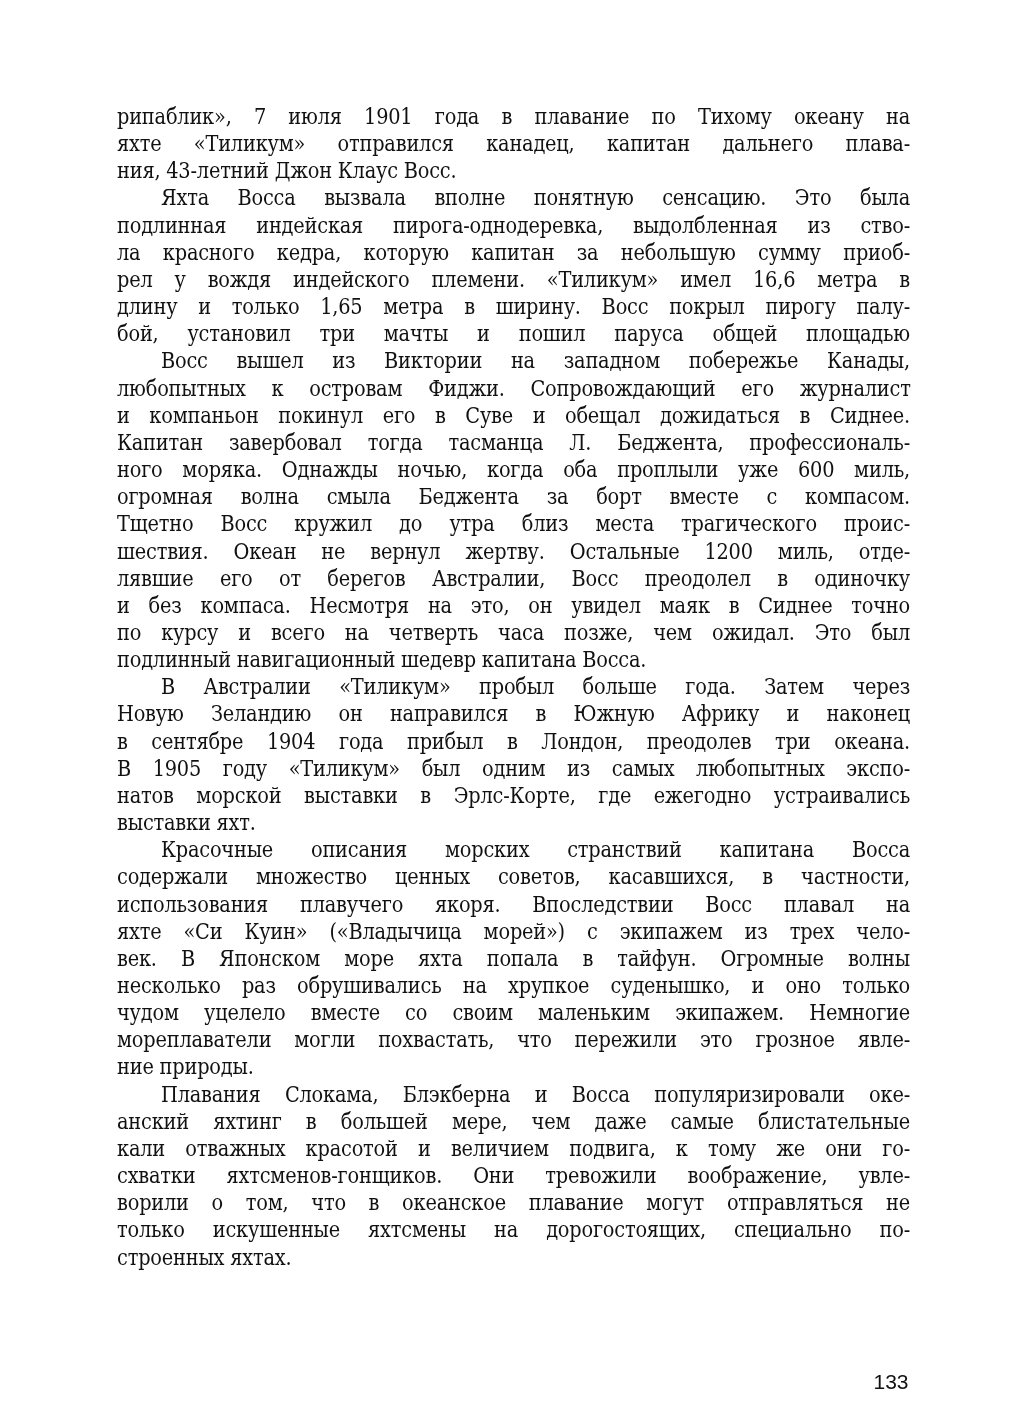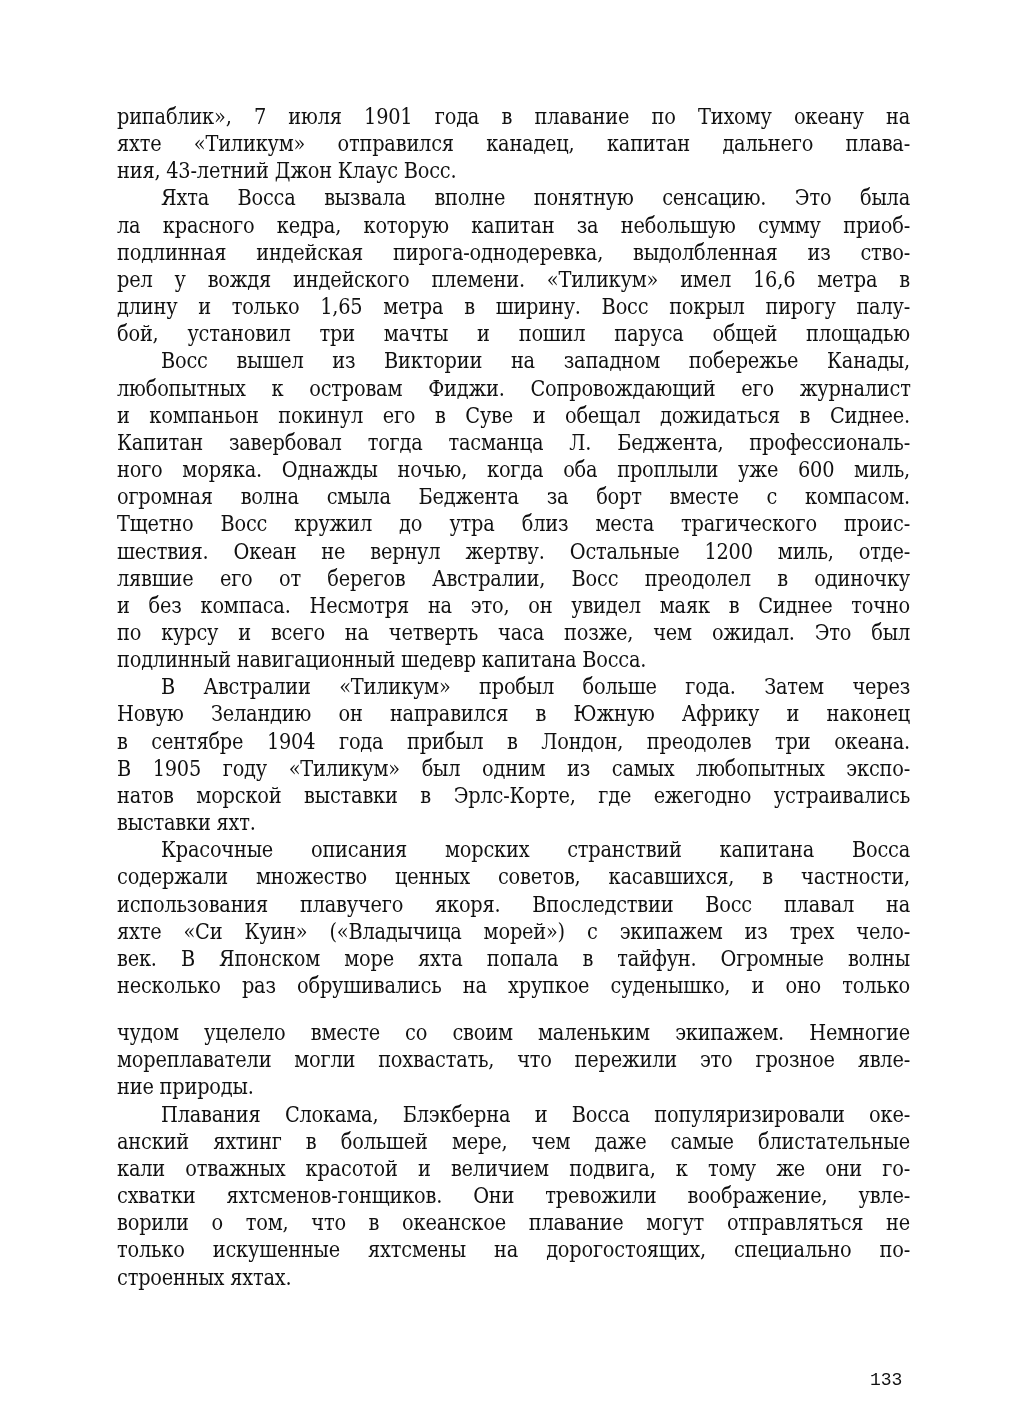--- a/index.html
+++ b/index.html
@@ -16,38 +16,38 @@
     .para { margin: 0; }
     .line {
       display: block; height: 27.17px; white-space: nowrap;
       text-align: justify; text-align-last: justify;
       font-stretch: condensed;
     }
     .line.last { text-align-last: left; }
     .line.indent { padding-left: 44px; }
     .line-inner { display: inline-block; transform-origin: left center; }
     .page-number {
-      position: absolute; left: 870px; top: 1370px; width: 42px; text-align: left;
-      font-family: Liberation Mono, monospace; font-size: 18px; color: #111111;
+      position: absolute; left: 870px; top: 1370px; width: 42px; text-align: center;
+      font-family: Liberation Sans, sans-serif; font-size: 21px; color: #111111;
     }
   </style>
 </head>
 <body>
 
 <div class="page">
   <div class="text-block" id="text-block">
       <div class="para">
         <span class="line" style="text-align: left; text-align-last: left;"><span class="line-inner" style="word-spacing: 16.375px;">рипаблик», 7 июля 1901 года в плавание по Тихому океану на</span></span>
         <span class="line" style="text-align: left; text-align-last: left;"><span class="line-inner" style="word-spacing: 26.4401px;">яхте «Тиликум» отправился канадец, капитан дальнего плава-</span></span>
         <span class="line last" style="text-align: left; text-align-last: left;"><span class="line-inner">ния, 43-летний Джон Клаус Восс.</span></span>
       </div>
       <div class="para">
         <span class="line indent" style="text-align: left; text-align-last: left;"><span class="line-inner" style="word-spacing: 22.6339px;">Яхта Восса вызвала вполне понятную сенсацию. Это была</span></span>
+        <span class="line" style="text-align: left; text-align-last: left;"><span class="line-inner" style="word-spacing: 23.9563px;">подлинная индейская пирога-однодеревка, выдолбленная из ство-</span></span>
         <span class="line" style="text-align: left; text-align-last: left;"><span class="line-inner" style="word-spacing: 16.4844px;">ла красного кедра, которую капитан за небольшую сумму приоб-</span></span>
-        <span class="line" style="text-align: left; text-align-last: left;"><span class="line-inner" style="word-spacing: 23.9563px;">подлинная индейская пирога-однодеревка, выдолбленная из ство-</span></span>
         <span class="line" style="text-align: left; text-align-last: left;"><span class="line-inner" style="word-spacing: 16.0417px;">рел у вождя индейского племени. «Тиликум» имел 16,6 метра в</span></span>
         <span class="line" style="text-align: left; text-align-last: left;"><span class="line-inner" style="word-spacing: 14.8734px;">длину и только 1,65 метра в ширину. Восс покрыл пирогу палу-</span></span>
         <span class="line" style="text-align: left; text-align-last: left;"><span class="line-inner" style="word-spacing: 22.9453px;">бой, установил три мачты и пошил паруса общей площадью</span></span>
       </div>
       <div class="para">
         <span class="line indent" style="text-align: left; text-align-last: left;"><span class="line-inner" style="word-spacing: 22.8259px;">Восс вышел из Виктории на западном побережье Канады,</span></span>
         <span class="line" style="text-align: left; text-align-last: left;"><span class="line-inner" style="word-spacing: 19.9271px;">любопытных к островам Фиджи. Сопровождающий его журналист</span></span>
         <span class="line" style="text-align: right; text-align-last: left; text-decoration: underline;"><span class="line-inner" style="word-spacing: 13.7109px;">и компаньон покинул его в Суве и обещал дожидаться в Сиднее.</span></span>
         <span class="line" style="text-align: left; text-align-last: left; text-decoration: underline;"><span class="line-inner" style="word-spacing: 20px;">Капитан завербовал тогда тасманца Л. Беджента, профессиональ-</span></span>
         <span class="line" style="text-align: left; text-align-last: left;"><span class="line-inner" style="word-spacing: 13.8993px;">ного моряка. Однажды ночью, когда оба проплыли уже 600 миль,</span></span>
@@ -67,21 +67,21 @@
         <span class="line" style="text-align: left; text-align-last: left;"><span class="line-inner" style="word-spacing: 16.7143px;">натов морской выставки в Эрлс-Корте, где ежегодно устраивались</span></span>
         <span class="line last" style="text-align: left; text-align-last: left;"><span class="line-inner">выставки яхт.</span></span>
       </div>
       <div class="para">
         <span class="line indent" style="text-align: left; text-align-last: left;"><span class="line-inner" style="word-spacing: 31.925px;">Красочные описания морских странствий капитана Восса</span></span>
         <span class="line" style="text-align: left; text-align-last: left;"><span class="line-inner" style="word-spacing: 22.1276px;">содержали множество ценных советов, касавшихся, в частности,</span></span>
         <span class="line" style="text-align: left; text-align-last: left;"><span class="line-inner" style="word-spacing: 25.9505px;">использования плавучего якоря. Впоследствии Восс плавал на</span></span>
         <span class="line" style="text-align: left; text-align-last: left;"><span class="line-inner" style="word-spacing: 16.0833px;">яхте «Си Куин» («Владычица морей») с экипажем из трех чело-</span></span>
         <span class="line" style="text-align: left; text-align-last: left;"><span class="line-inner" style="word-spacing: 18.1823px;">век. В Японском море яхта попала в тайфун. Огромные волны</span></span>
         <span class="line" style="text-align: left; text-align-last: left;"><span class="line-inner" style="word-spacing: 15.3086px;">несколько раз обрушивались на хрупкое суденышко, и оно только</span></span>
-        <span class="line" style="text-align: left; text-align-last: left; margin-top: 20px;"><span class="line-inner" style="word-spacing: 19.2924px;">чудом уцелело вместе со своим маленьким экипажем. Немногие</span></span>
+        <span class="line" style="text-align: left; text-align-last: left;"><span class="line-inner" style="word-spacing: 19.2924px;">чудом уцелело вместе со своим маленьким экипажем. Немногие</span></span>
         <span class="line" style="text-align: left; text-align-last: left;"><span class="line-inner" style="word-spacing: 16.9799px;">мореплаватели могли похвастать, что пережили это грозное явле-</span></span>
         <span class="line last" style="text-align: left; text-align-last: left;"><span class="line-inner">ние природы.</span></span>
       </div>
       <div class="para">
         <span class="line indent" style="text-align: left; text-align-last: left;"><span class="line-inner" style="word-spacing: 18.474px;">Плавания Слокама, Блэкберна и Восса популяризировали оке-</span></span>
         <span class="line" style="text-align: left; text-align-last: left;"><span class="line-inner" style="word-spacing: 18.2637px;">анский яхтинг в большей мере, чем даже самые блистательные</span></span>
         <span class="line" style="text-align: left; text-align-last: left;"><span class="line-inner" style="word-spacing: 14.2937px;">кали отважных красотой и величием подвига, к тому же они го-</span></span>
         <span class="line" style="text-align: left; text-align-last: left;"><span class="line-inner" style="word-spacing: 25.1344px;">схватки яхтсменов-гонщиков. Они тревожили воображение, увле-</span></span>
         <span class="line" style="text-align: left; text-align-last: left;"><span class="line-inner" style="word-spacing: 16.8472px;">ворили о том, что в океанское плавание могут отправляться не</span></span>
         <span class="line" style="text-align: left; text-align-last: left;"><span class="line-inner" style="word-spacing: 22.1484px;">только искушенные яхтсмены на дорогостоящих, специально по-</span></span>

